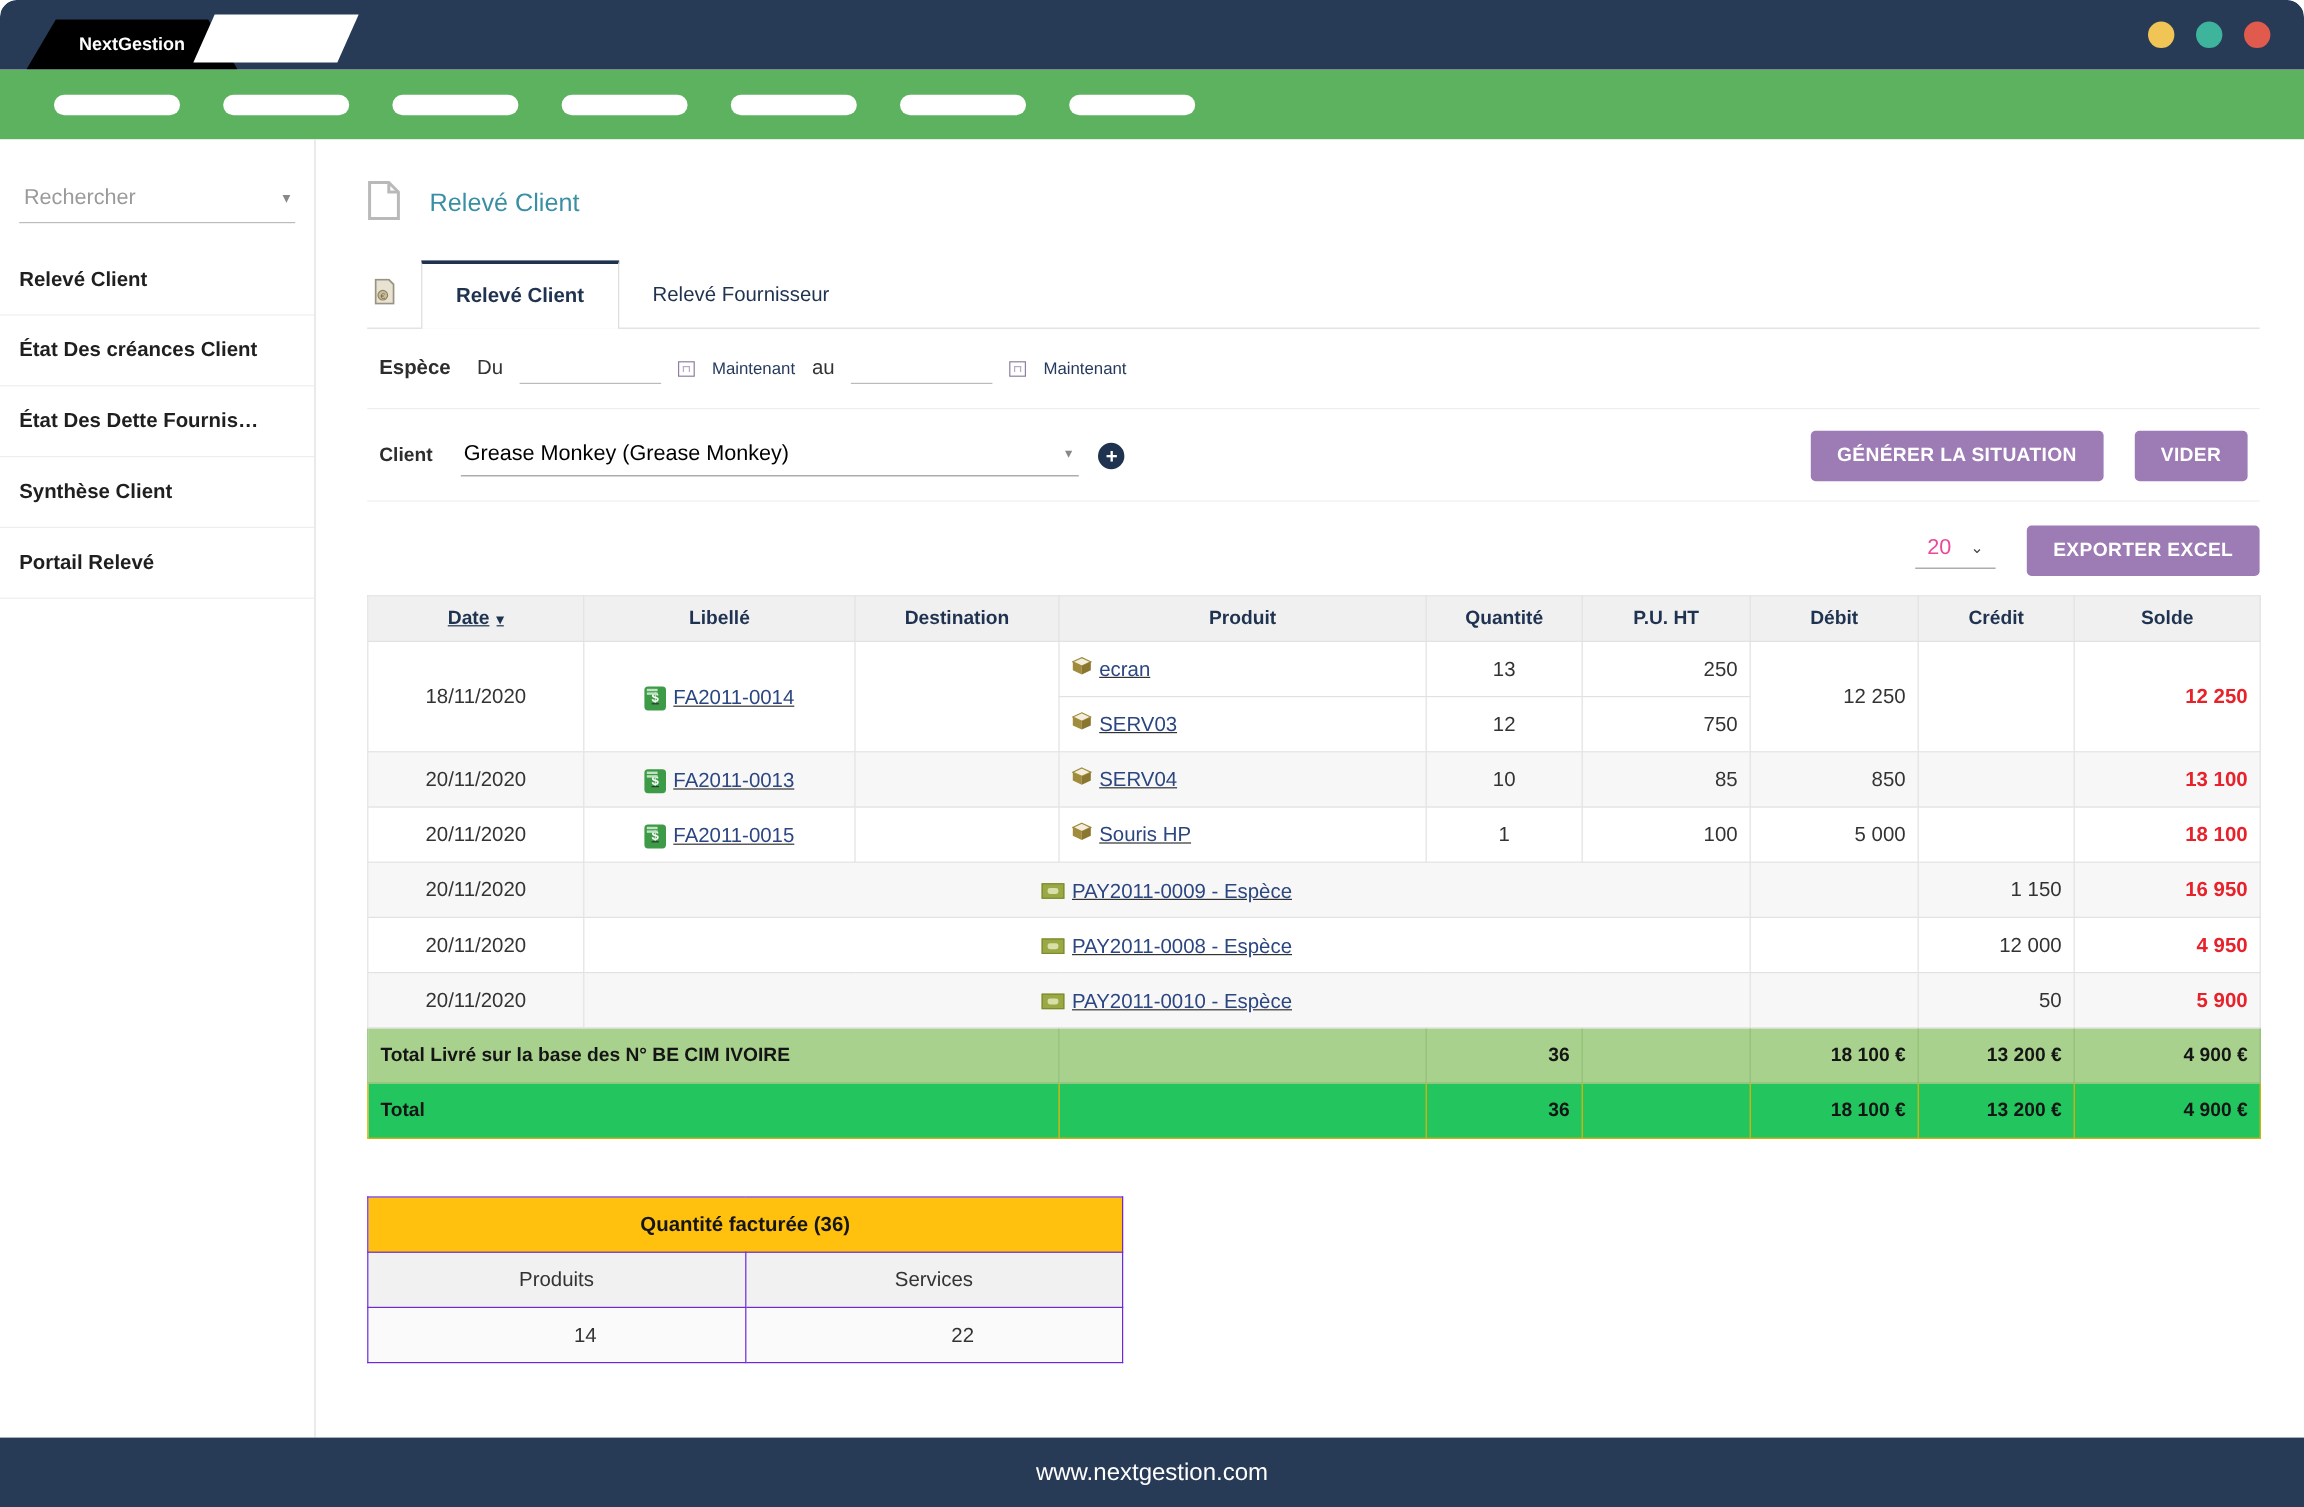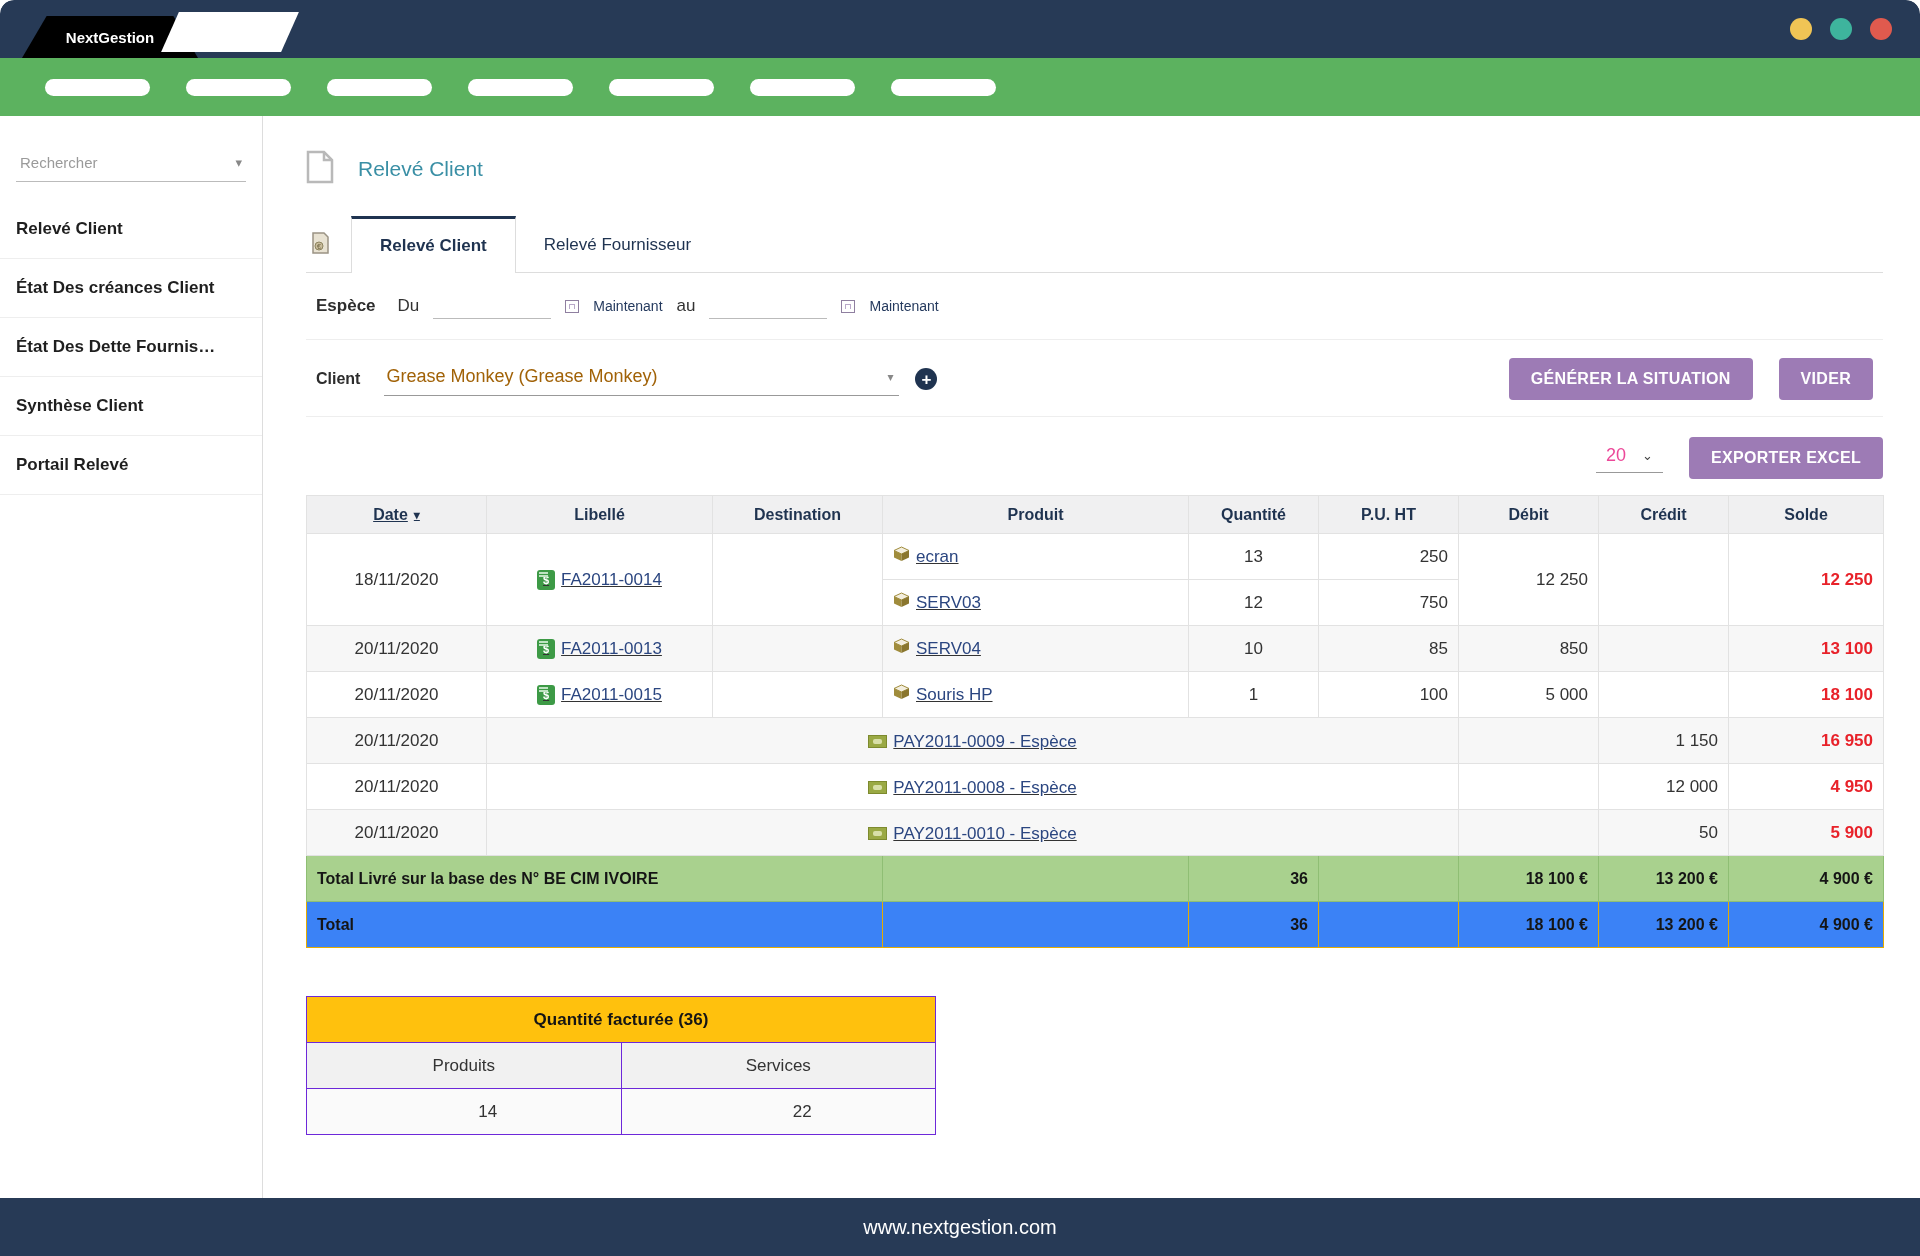--- a/index.html
+++ b/index.html
@@ -17,21 +17,21 @@
   .dot.y { background:#f0c455; } .dot.t { background:#3eb49d; } .dot.r { background:#e05a4e; }
 
   
   .navbar { height:58px; background:#5cb25f; display:flex; align-items:center; padding-left:45px; gap:36px; flex:0 0 auto; }
   .pill { width:105px; height:17px; background:#fff; border-radius:9px; }
 
   
   .main-area { flex:1 1 auto; display:flex; overflow:hidden; }
   .sidebar { width:263px; flex:0 0 auto; border-right:1px solid #ddd; padding-top:30px; }
   .search-box { margin:0 16px; border-bottom:1px solid #bbb; display:flex; align-items:center; justify-content:space-between; padding:8px 4px 10px 4px; }
-  .search-box .ph { color:#9a9a9a; font-size:15px;text-align:center; }
+  .search-box .ph { color:#9a9a9a; font-size:18px;text-align:center; }
   .search-box .caret { color:#888; font-size:13px; }
   .side-list { margin-top:18px; }
   .side-item { padding:19px 16px; font-size:17px; font-weight:bold; color:#1f1f1f; border-bottom:1px solid #eee; cursor:pointer; white-space:nowrap; overflow:hidden; }
 
   .content { flex:1 1 auto; padding:34px 37px 0 43px; overflow:hidden; }
 
   
   .page-title-row { display:flex; align-items:center; gap:24px; }
   .page-title { color:#3a8fa5; font-size:21px; }
 
@@ -45,21 +45,21 @@
   .period-row { display:flex; align-items:center; gap:14px; padding:20px 10px; border-bottom:1px solid #eee; font-size:17px; color:#333; }
   .plabel { font-weight:bold; color:#2d2d2d; margin-right:8px; }
   .ulined { border-bottom:1px solid #bbb; width:118px; height:26px; }
   .now { color:#253a5e; font-size:14px; cursor:pointer; }
   .cal { width:14px; height:13px; border:1px solid #8f7fa0; display:inline-block; position:relative; background:#fff; }
   .cal:before { content:""; position:absolute; inset:3px; border-left:1px solid #b9a9c9; border-top:1px solid #b9a9c9; border-right:1px solid #b9a9c9; }
 
   .client-row { display:flex; align-items:center; justify-content:space-between; padding:18px 10px 16px 10px; border-bottom:1px solid #eee; }
   .client-left { display:flex; align-items:center; gap:16px; }
   .client-select { width:515px; border-bottom:1px solid #999; display:flex; align-items:center; justify-content:space-between; padding:4px 6px 8px 2px; cursor:pointer; }
-  .client-select .val { font-size:18px; color:#a16207; }
+  .client-select .val { font-size:18px; color:#000000; }
   .client-select .caret { color:#888; font-size:12px; }
   .plus-btn { width:22px; height:22px; border-radius:50%; background:#1f3350; color:#fff; font-size:17px; font-weight:bold; display:flex; align-items:center; justify-content:center; cursor:pointer; line-height:1; }
   .btn { background:#9d7bb5; color:#fff; border:none; border-radius:4px; font-weight:bold; font-size:16px; padding:12px 22px; cursor:pointer; font-family:"Liberation Sans",sans-serif; letter-spacing:.3px; }
   .btn-group { display:flex; gap:26px; }
 
   .pager-row { display:flex; justify-content:flex-end; align-items:center; gap:26px; margin:20px 0 16px 0; }
   .pagesize { display:flex; align-items:center; gap:16px; border-bottom:1px solid #999; padding:2px 10px 6px 10px; cursor:pointer; }
   .pagesize .num { font-size:18px; color:#ec4899; }
   .pagesize .chev { font-size:13px; color:#444; }
 
@@ -68,21 +68,21 @@
   table.main th, table.main td { border:1px solid #e2e2e2; height:46px; padding:2px 10px; background-clip:padding-box; }
   table.main thead th { background:#f0f0f1; color:#1f3350; font-size:16px; font-weight:bold; height:38px; }
   .t-center { text-align:center; } .t-right { text-align:right; } .t-left { text-align:left; }
   tr.stripe td { background:#f7f7f7; }
   .red { color:#e8222a; font-weight:bold; }
   .lnk { color:#2b4680; }
   .cell-ic { display:inline-flex; align-items:center; gap:6px;text-decoration:underline; }
   .sort-caret { font-size:12px; }
 
   tr.total-green td { background:#a9d18e; font-weight:bold; color:#151515; font-size:16px; border-color:#8fbe74; }
-  tr.total-amber td { background:#3b82f6; font-weight:bold; color:#151515; font-size:16px; border-color:#e5ac00; }
+  tr.total-amber td { background:#22c55e; font-weight:bold; color:#151515; font-size:16px; border-color:#e5ac00; }
 
   
   .inv-ic { width:18px; height:20px; background:#3d9a46; border-radius:3px; color:#fff; font-size:11px; font-weight:bold;
             display:inline-flex; align-items:center; justify-content:center; position:relative; flex:0 0 auto; }
   .inv-ic:before { content:""; position:absolute; top:2px; left:2px; right:7px; height:2px; background:#bfe3c2; box-shadow:0 3px 0 #bfe3c2; }
   .money-ic { width:19px; height:13px; background:#9aa944; border:1px solid #7d8a2e; display:inline-flex; align-items:center; justify-content:center; flex:0 0 auto; }
   .money-ic:before { content:""; width:9px; height:5px; background:#d8dfa8; border-radius:2px; }
 
   
   table.summary { border-collapse:collapse; width:630px; margin-top:48px; font-size:17px; color:#333; table-layout:fixed; }

